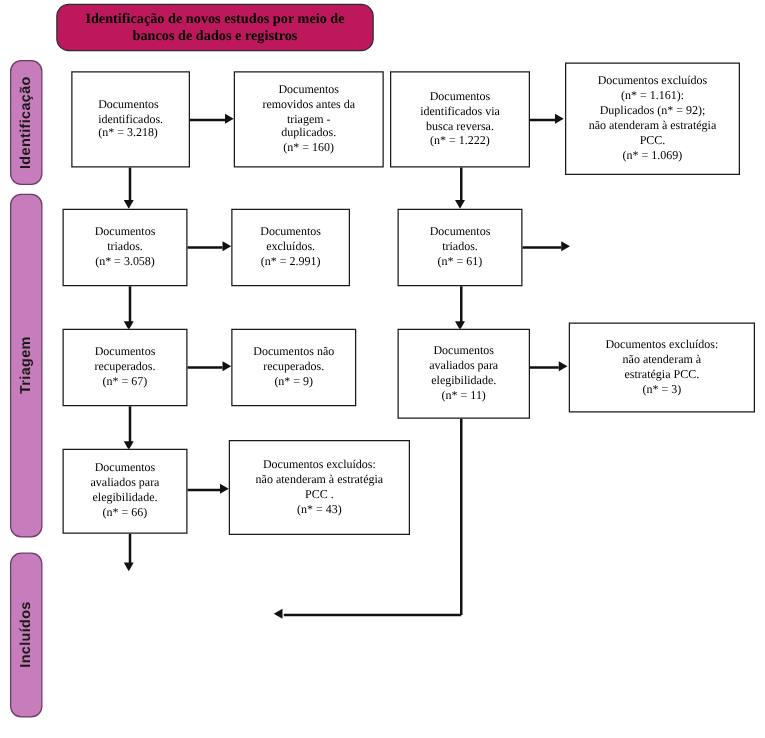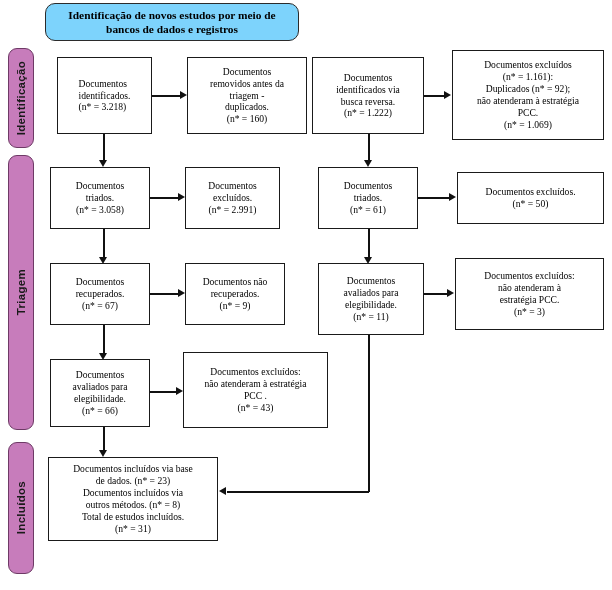--- a/index.html
+++ b/index.html
@@ -39,21 +39,21 @@
     font-size: 11.5px;
     letter-spacing: 0.3px;
     color: #1a1a1a;
     white-space: nowrap;
   }
 
   
   .banner {
     position: absolute;
     box-sizing: border-box;
-    background: #7dd3fc;
+    background: #be185d;
     border: 1.3px solid #2b2b2b;
     border-radius: 10px;
     display: flex;
     align-items: center;
     justify-content: flex-end;
     text-align: center;
     padding: 16px 8px;
   }
   .banner .banner-text {
     font-family: "Liberation Serif", "DejaVu Serif", serif;
@@ -208,61 +208,49 @@
 PCC .
 (n* = 43)</span>
   </div>
 
   <div class="conn conn-h" style="left:150px; top:391px; width:26px;"></div>
   <div class="arrow-right" style="left:176px; top:387px;"></div>
 
   <div class="conn conn-v" style="left:103px; top:427px; height:25px;"></div>
   <div class="arrow-down" style="left:99px; top:450px;"></div>
 
-  <div class="flow-box" style="left:48px; top:457px; width:170px; height:84px;">
-    <span class="box-text">Documentos incluídos via base
-de dados. (n* = 23)
-Documentos incluídos via
-outros métodos. (n* = 8)
-Total de estudos incluídos.
-(n* = 31)</span>
-  </div>
 
   <div class="flow-box" style="left:312px; top:57px; width:112px; height:77px;">
     <span class="box-text">Documentos
 identificados via
 busca reversa.
 (n* = 1.222)</span>
   </div>
 
-  <div class="flow-box" style="left:452px; top:50px; width:152px; height:90px;">
+  <div class="flow-box" style="left:452px; top:50px; width:140px; height:90px;">
     <span class="box-text">Documentos excluídos
 (n* = 1.161):
 Duplicados (n* = 92);
 não atenderam à estratégia
 PCC.
 (n* = 1.069)</span>
   </div>
 
   <div class="conn conn-h" style="left:424px; top:95px; width:20px;"></div>
   <div class="arrow-right" style="left:444px; top:91px;"></div>
 
   <div class="conn conn-v" style="left:368px; top:134px; height:28px;"></div>
   <div class="arrow-down" style="left:364px; top:160px;"></div>
 
   <div class="flow-box" style="left:318px; top:167px; width:100px; height:62px;">
     <span class="box-text">Documentos
 triados.
 (n* = 61)</span>
   </div>
 
-  <div class="flow-box" style="left:457px; top:172px; width:147px; height:52px;">
-    <span class="box-text">Documentos excluídos.
-(n* = 50)</span>
-  </div>
 
   <div class="conn conn-h" style="left:418px; top:197px; width:31px;"></div>
   <div class="arrow-right" style="left:449px; top:193px;"></div>
 
   <div class="conn conn-v" style="left:368px; top:229px; height:30px;"></div>
   <div class="arrow-down" style="left:364px; top:257px;"></div>
 
   <div class="flow-box" style="left:318px; top:263px; width:106px; height:72px;">
     <span class="box-text">Documentos
 avaliados para

